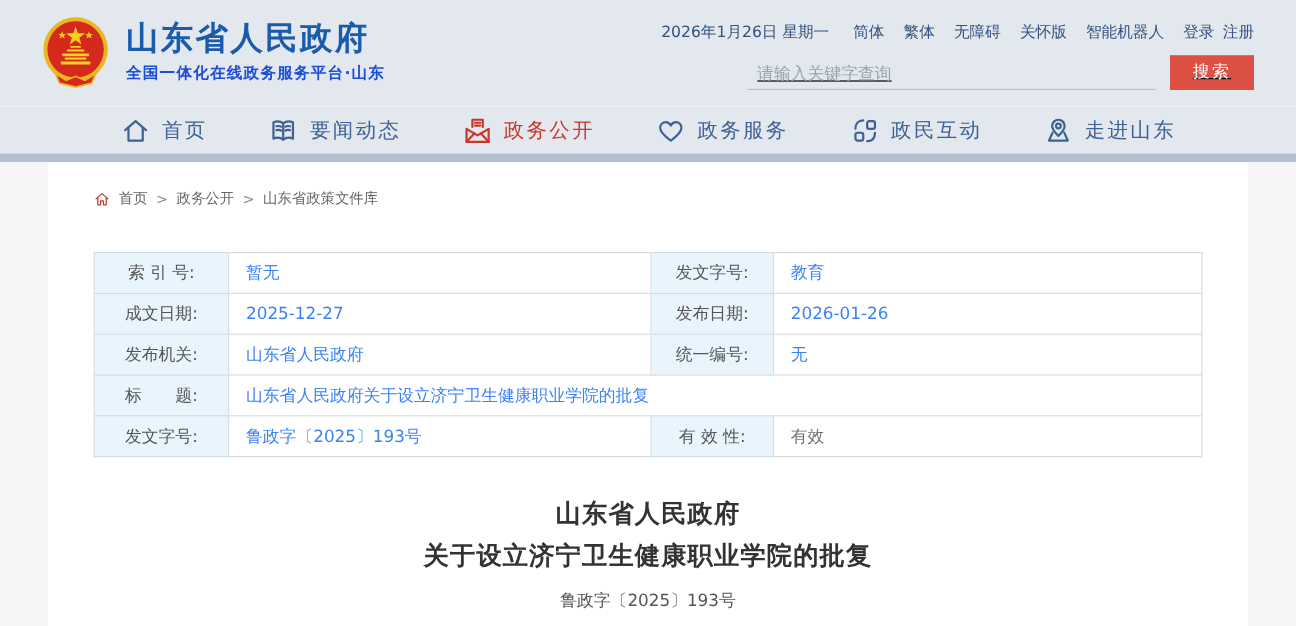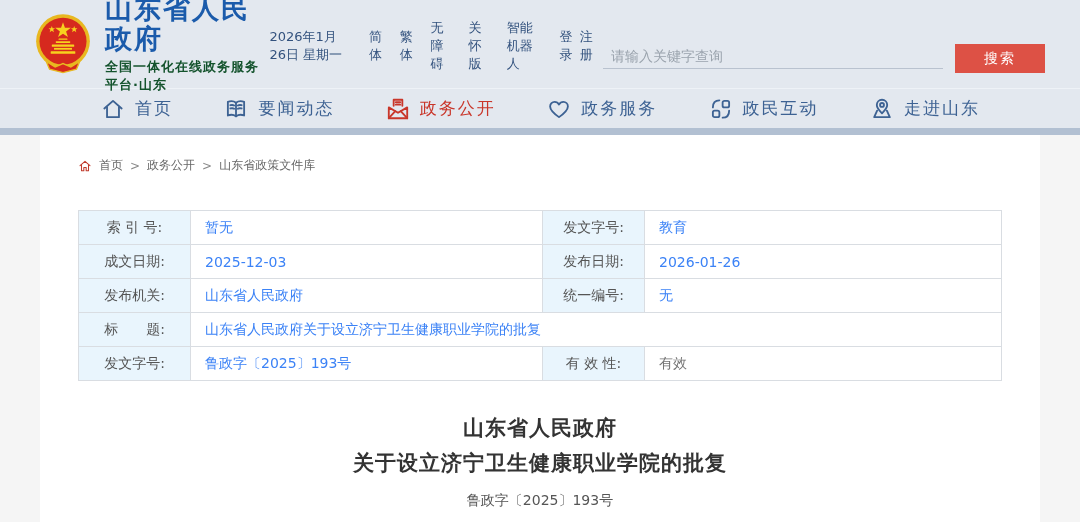--- a/index.html
+++ b/index.html
@@ -8,32 +8,32 @@
 
   .viewport { width: 1080px; height: 522px; position: relative; background: #f5f5f5; }
 
   
   .header { height: 88px; background: #e3e8ef; }
   .header-inner { width: 1010px; margin: 0 auto; height: 100%; display: flex; justify-content: space-between; align-items: center; }
   .brand { display: flex; align-items: center; gap: 14px; }
   .emblem { width: 56px; height: 62px; flex: 0 0 auto; }
   .brand-text { display: flex; flex-direction: column; gap: 5px; }
   .brand-title { font-size: 27px; font-weight: bold; color: #1b5bab; letter-spacing: 2px; line-height: 1.1; }
-  .brand-subtitle { font-size: 13px; font-weight: bold; color: #14532d; letter-spacing: 1px; }
-
-  .header-right { display: flex; flex-direction: row; align-items: flex-end; gap: 10px; padding-top: 4px; }
+  .brand-subtitle { font-size: 13px; font-weight: bold; color: #1d4ed8; letter-spacing: 1px; }
+
+  .header-right { display: flex; flex-direction: column; align-items: flex-end; gap: 10px; padding-top: 4px; }
   .topbar { display: flex; align-items: center; gap: 16px; font-size: 13px; color: #33527e; }
   .topbar .date { margin-right: 4px; }
   .topbar a { color: #33527e; text-decoration: none; cursor: pointer; }
   .topbar .pair { display: flex; gap: 7px; }
 
-  .search-row { display: flex; align-items: flex-start; }
+  .search-row { display: flex; align-items: flex-end; text-decoration: underline; }
   .search-input { width: 340px; border: none; border-bottom: 1px solid #b9c2cf; background: transparent; font-size: 14px; color: #333; padding: 4px 8px; outline: none; font-family: inherit; }
   .search-input::placeholder { color: #9aa3ad; }
-  .search-btn { width: 90px; height: 29px; margin-left: 12px; background: #dd5145; color: #fff; border: none; font-size: 14px; cursor: pointer; font-family: inherit; letter-spacing: 2px; }
+  .search-btn { width: 70px; height: 29px; margin-left: 12px; background: #dd5145; color: #fff; border: none; font-size: 14px; cursor: pointer; font-family: inherit; letter-spacing: 2px; }
 
   
   .nav { height: 40px; background: #e3e8ef; border-top: 1px solid #eef2f7; }
   .nav-inner { width: 880px; margin: 0 auto; height: 100%; display: flex; justify-content: space-between; align-items: center; }
   .nav-item { display: flex; align-items: center; gap: 9px; font-size: 17px; color: #3d6293; cursor: pointer; letter-spacing: 2px; }
   .nav-item .nav-icon { display: flex; align-items: center; }
   .nav-item svg { width: 26px; height: 26px; stroke: currentColor; fill: none; stroke-width: 1.7; stroke-linecap: round; stroke-linejoin: round; }
   .nav-item.active { color: #c9362a; }
   .strip { height: 7px; background: #b2c0d2; }
 
@@ -200,21 +200,21 @@
           </colgroup>
         <tbody>
           <tr>
             <td class="lbl">索 引 号:</td>
             <td class="val">暂无</td>
             <td class="lbl">发文字号:</td>
             <td class="val">教育</td>
           </tr>
           <tr>
             <td class="lbl">成文日期:</td>
-            <td class="val">2025-12-03</td>
+            <td class="val">2025-12-27</td>
             <td class="lbl">发布日期:</td>
             <td class="val">2026-01-26</td>
           </tr>
           <tr>
             <td class="lbl">发布机关:</td>
             <td class="val">山东省人民政府</td>
             <td class="lbl">统一编号:</td>
             <td class="val">无</td>
           </tr>
           <tr>

